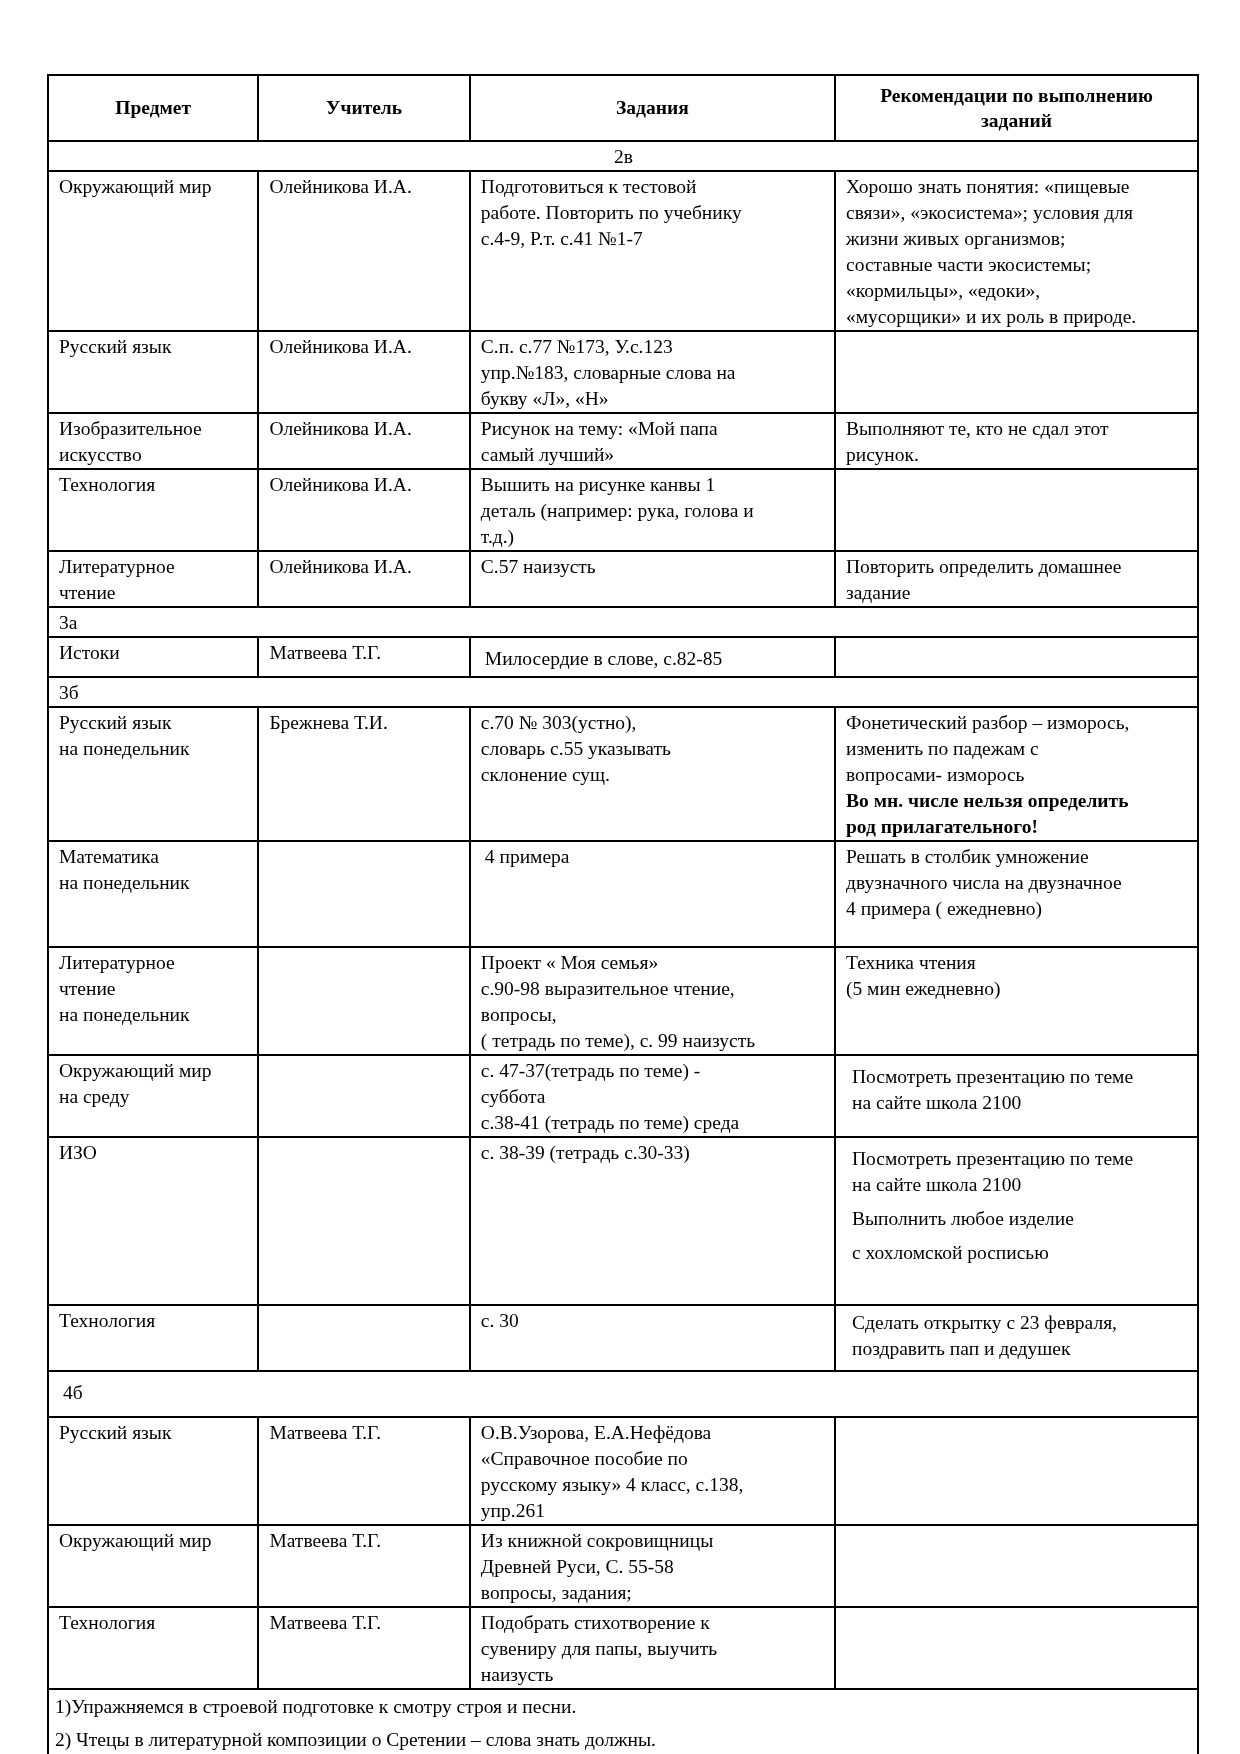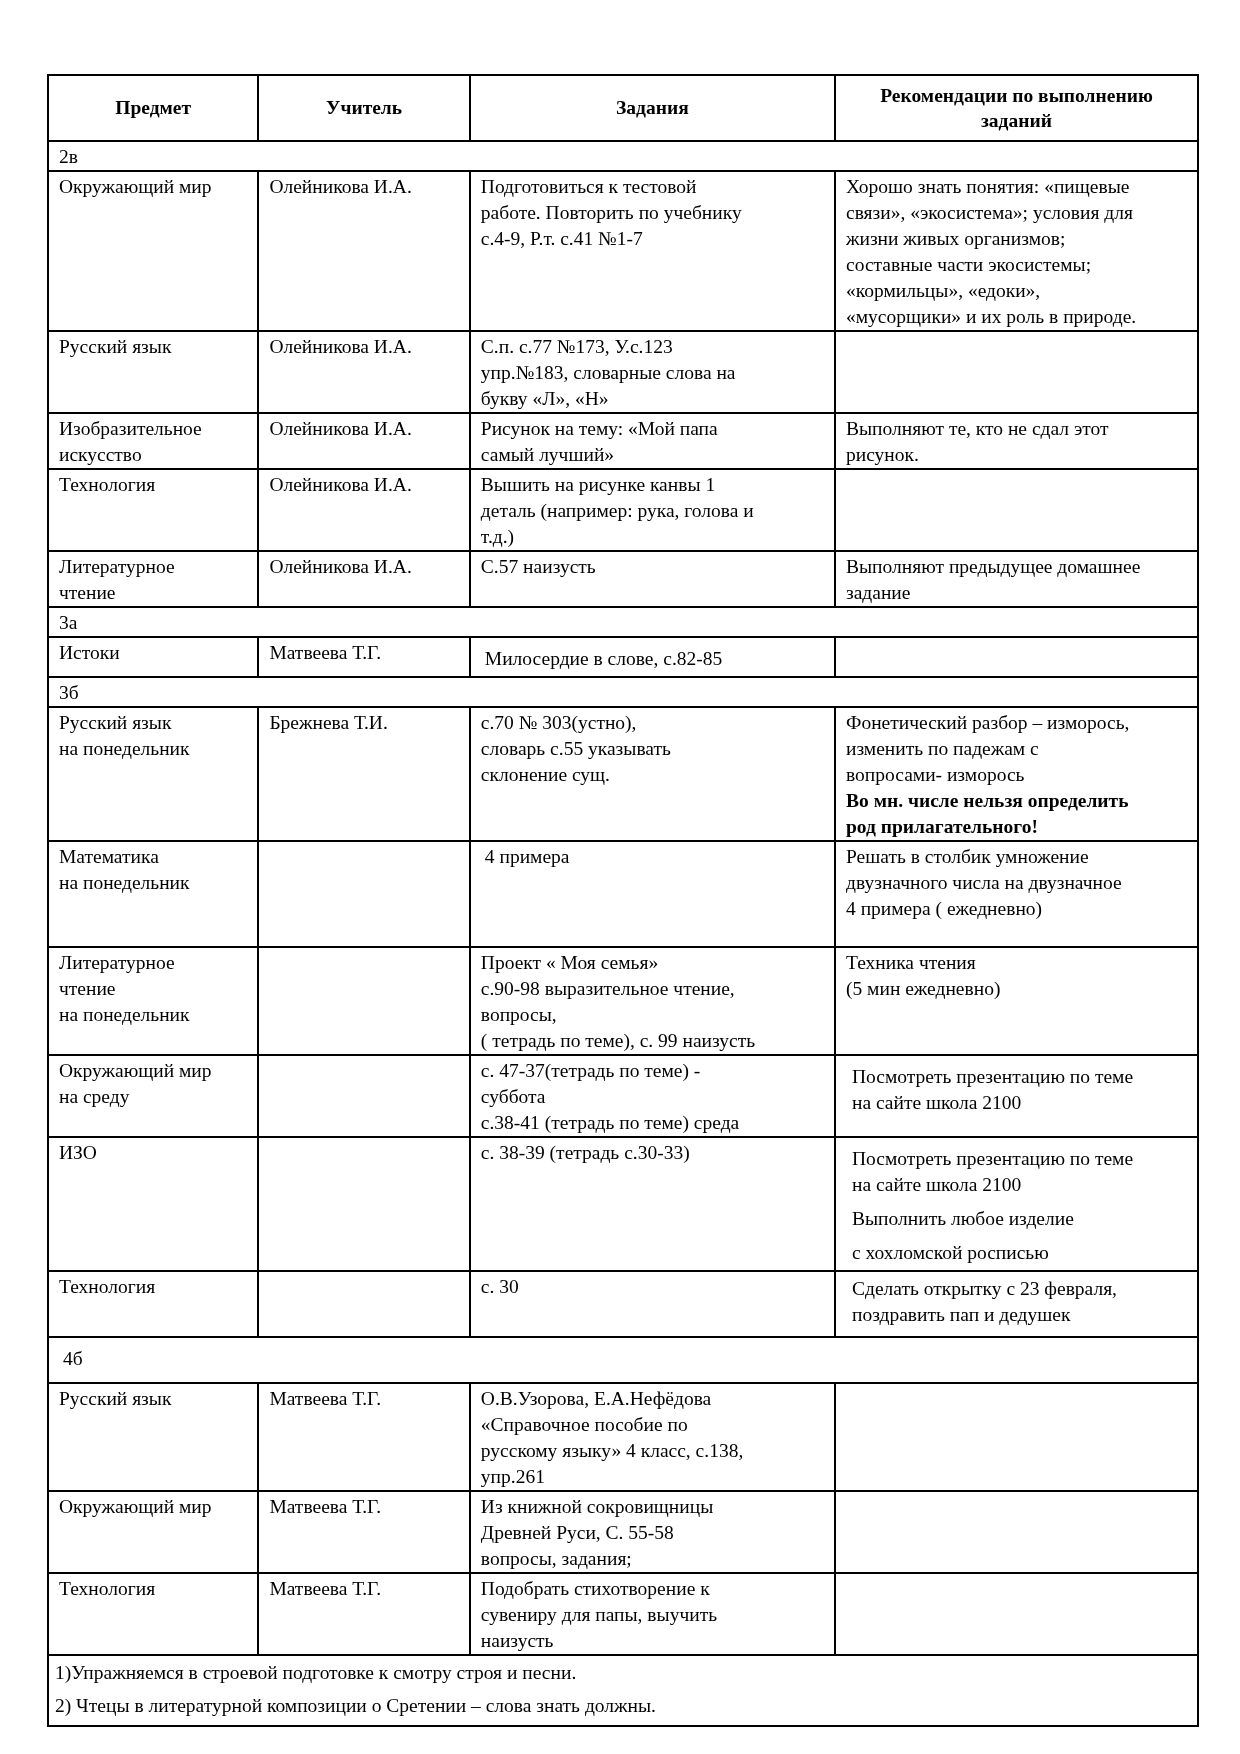--- a/index.html
+++ b/index.html
@@ -52,21 +52,21 @@
     <tr>
       <th>Предмет</th>
       <th>Учитель</th>
       <th>Задания</th>
       <th style="line-height:25px;padding:0 20px;">Рекомендации по выполнению заданий</th>
     </tr>
   </thead>
   <tbody>
 
     <tr class="class-row">
-      <td colspan="4" style="height:24px;">2в</td>
+      <td colspan="4" style="height:24px;text-align:center;">2в</td>
     </tr>
     <tr style="height:156px;">
       <td class="ml">Окружающий мир</td>
       <td class="ml">Олейникова И.А.</td>
       <td class="ml">Подготовиться к тестовой
 работе. Повторить по учебнику
 с.4-9, Р.т. с.41 №1-7</td>
       <td class="ml">Хорошо знать понятия: «пищевые
 связи», «экосистема»; условия для
 жизни живых организмов;
@@ -97,21 +97,21 @@
       <td class="ml">Вышить на рисунке канвы 1
 деталь (например: рука, голова и
 т.д.)</td>
       <td class="ml"></td>
     </tr>
     <tr style="height:52px;">
       <td class="ml">Литературное
 чтение</td>
       <td class="ml">Олейникова И.А.</td>
       <td class="ml">С.57 наизусть</td>
-      <td class="ml">Выполняют предыдущее домашнее
+      <td class="ml">Повторить определить домашнее
 задание</td>
     </tr>
 
     <tr class="class-row">
       <td colspan="4" style="height:24px;">3а</td>
     </tr>
     <tr style="height:40px;">
       <td class="ml">Истоки</td>
       <td class="ml">Матвеева Т.Г.</td>
       <td class="ml" style="padding-top:8px;padding-left:14px;">Милосердие в слове, с.82-85</td>
@@ -160,21 +160,21 @@
     <tr style="height:78px;">
       <td class="ml">Окружающий мир
 на среду</td>
       <td class="ml"></td>
       <td class="ml">с. 47-37(тетрадь по теме) -
 суббота
 с.38-41 (тетрадь по теме) среда</td>
       <td class="ml" style="padding-top:8px;padding-left:16px;">Посмотреть презентацию по теме
 на сайте школа 2100</td>
     </tr>
-    <tr style="height:134px;">
+    <tr style="height:168px;">
       <td class="ml">ИЗО</td>
       <td class="ml"></td>
       <td class="ml">с. 38-39 (тетрадь с.30-33)</td>
       <td style="padding-top:8px;padding-left:16px;">
         <span class="rec-line">Посмотреть презентацию по теме</span>
         <span class="rec-line">на сайте школа 2100</span>
         <span class="rec-gap">Выполнить любое изделие</span>
         <span class="rec-gap">с хохломской росписью</span>
       </td>
     </tr>

